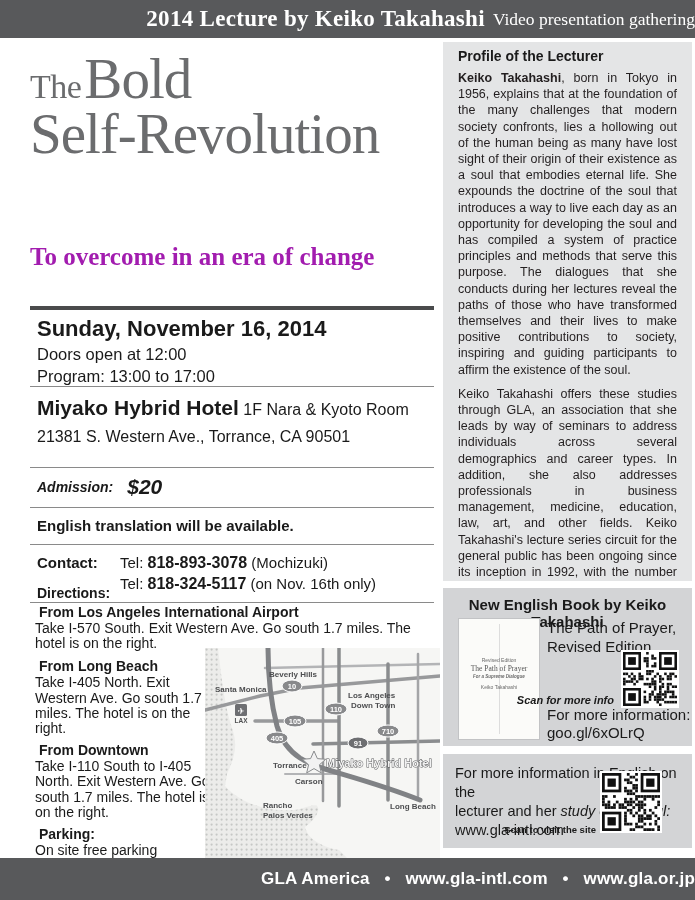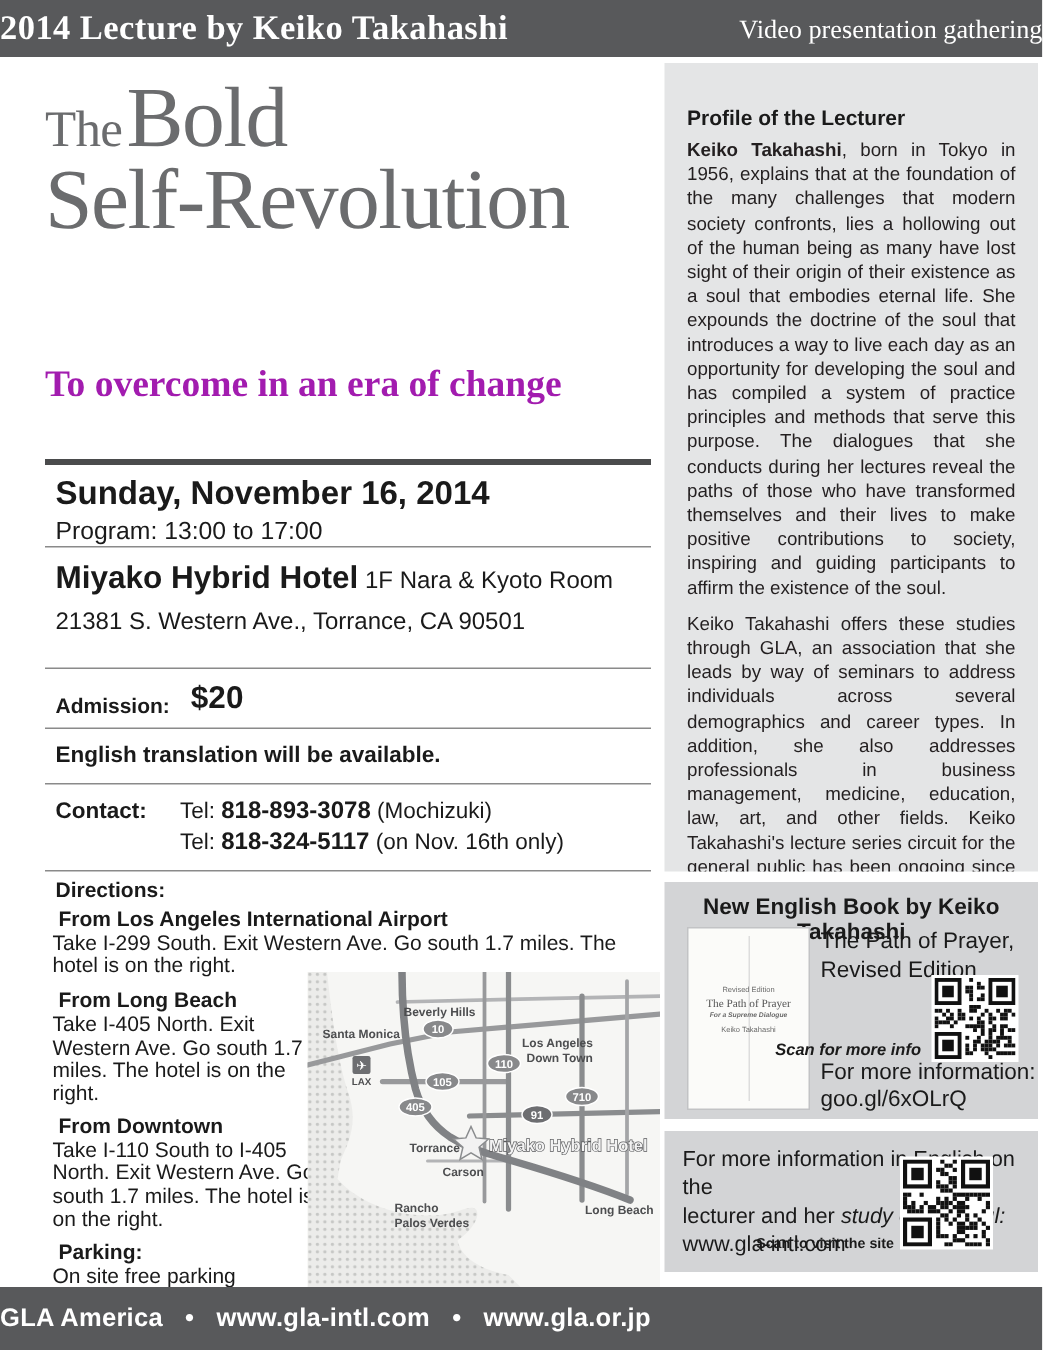--- a/index.html
+++ b/index.html
@@ -1,21 +1,21 @@
 <!DOCTYPE html>
 <html><head>
 <meta charset="utf-8">
 <style>
   html,body{margin:0;padding:0;background:#fff;}
   #page{position:relative;width:695px;height:900px;background:#fff;overflow:hidden;
         font-family:"Liberation Sans",sans-serif;color:#1a1a1a;}
 
   
   .banner{position:absolute;left:0;width:695px;background:#58595B;color:#fff;
-          display:flex;align-items:center;justify-content:space-between;}
+          display:flex;align-items:center;justify-content:flex-end;}
   #banner-top{top:0;height:38px;font-family:"Liberation Serif",serif;}
   #banner-top .bt-bold{font-weight:bold;font-size:23px;letter-spacing:.3px;}
   #banner-top .bt-reg{font-size:17.5px;margin-left:8px;}
   #banner-bottom{top:858px;height:42px;font-weight:bold;font-size:17px;white-space:pre;letter-spacing:.2px;}
 
   
   #title-block{position:absolute;left:30px;top:52px;width:410px;
                font-family:"Liberation Serif",serif;color:#6B6C6E;line-height:.96;letter-spacing:-1px;}
   #title-block .big{font-size:57px;}
   #title-block .small{font-size:34px;letter-spacing:-.5px;}
@@ -26,42 +26,42 @@
   #event-block{position:absolute;left:30px;top:306px;width:404px;}
   .rule-thick{height:4px;background:#4A4B4C;}
   .rule-thin{height:1px;background:#8A8A8A;}
   .event-date{margin:6px 0 0 7px;font-weight:bold;font-size:22px;line-height:26px;}
   .event-line{margin:2px 0 0 7px;font-size:16.5px;line-height:20px;}
   .event-line:last-of-type{margin-bottom:7px;}
   .venue{margin:8px 0 0 7px;line-height:26px;}
   .venue-name{font-weight:bold;font-size:21px;}
   .venue-room{font-size:16px;}
   .address{margin:3px 0 20px 7px;font-size:16px;line-height:21px;}
-  .adm-row{margin:6px 0 7px 7px;display:flex;align-items:flex-end;height:26px;}
+  .adm-row{margin:6px 0 7px 7px;display:flex;align-items:center;height:26px;font-style:italic;}
   .adm-label{font-weight:bold;font-size:14px;}
   .adm-price{font-weight:bold;font-size:21px;margin-left:14px;}
   .translation{margin:8px 0 9px 7px;font-weight:bold;font-size:15px;line-height:19px;}
   .contact-row{margin:7px 0 8px 7px;display:flex;}
   .contact-label{font-weight:bold;font-size:15px;width:83px;line-height:21px;}
   .tel-line{font-size:15px;line-height:21px;}
   .tel-line b{font-size:16px;}
 
   
   #directions{position:absolute;left:30px;top:585px;width:404px;}
   .dir-heading{margin-left:7px;font-weight:bold;font-size:14px;line-height:16px;}
   .dir-title{margin:3px 0 0 9px;font-weight:bold;font-size:14px;line-height:17px;}
   .dir-body{margin-left:5px;font-size:14px;line-height:15.2px;}
   .dir-narrow{width:175px;}
 
   
   #map{position:absolute;left:205px;top:648px;width:235px;height:210px;}
 
   
   .gray-box{position:absolute;left:443px;width:249px;box-sizing:border-box;}
-  #profile-box{top:42px;height:539px;background:#E4E5E6;padding:28px 15px;overflow:hidden;}
+  #profile-box{top:42px;height:539px;background:#E4E5E6;padding:6px 15px;overflow:hidden;}
   .profile-heading{font-weight:bold;font-size:14px;margin-bottom:6px;}
   .profile-p{font-size:12.5px;line-height:16.2px;text-align:justify;color:#231F20;}
   .profile-p + .profile-p{margin-top:8px;}
 
   #book-box{top:588px;height:158px;background:#D3D4D6;}
   .book-heading{position:absolute;left:0;right:0;top:8px;text-align:center;font-weight:bold;font-size:15px;}
   .book-cover{position:absolute;left:15px;top:30px;width:82px;height:122px;background:#FBFBF9;
               border:1px solid #c2c3c5;box-sizing:border-box;}
   .cover-spine{position:absolute;left:50%;top:5px;bottom:5px;width:1px;background:#ddd;}
   .cover-text{position:absolute;left:4px;right:4px;top:38px;text-align:center;color:#6a6a6a;}
@@ -99,20 +99,21 @@
 
   <div id="title-block">
     <div><span class="small">The</span> <span class="big">Bold</span></div>
     <div><span class="big">Self-Revolution</span></div>
   </div>
   <div id="subtitle">To overcome in an era of change</div>
 
   <div id="event-block">
     <div class="rule-thick"></div>
     <div class="event-date">Sunday, November 16, 2014</div>
+    <div class="event-line">Doors open at 12:00</div>
     <div class="event-line">Program: 13:00 to 17:00</div>
     <div class="rule-thin"></div>
     <div class="venue">
       <span class="venue-name">Miyako Hybrid Hotel</span><span class="venue-room"> 1F Nara &amp; Kyoto Room</span>
     </div>
     <div class="address">21381 S. Western Ave., Torrance, CA 90501</div>
     <div class="rule-thin"></div>
     <div class="adm-row">
       <span class="adm-label">Admission:</span>
       <span class="adm-price">$20</span>
@@ -126,21 +127,21 @@
         <div class="tel-line"><span>Tel: </span><b>818-893-3078</b><span> (Mochizuki)</span></div>
         <div class="tel-line"><span>Tel: </span><b>818-324-5117</b><span> (on Nov. 16th only)</span></div>
       </span>
     </div>
     <div class="rule-thin"></div>
   </div>
 
   <div id="directions">
     <div class="dir-heading">Directions:</div>
     <div class="dir-title">From Los Angeles International Airport</div>
-    <div class="dir-body">Take I-299 South. Exit Western Ave. Go south 1.7 miles. The hotel is on the right.</div>
+    <div class="dir-body">Take I-570 South. Exit Western Ave. Go south 1.7 miles. The hotel is on the right.</div>
     <div class="dir-title" style="margin-top:7px">From Long Beach</div>
     <div class="dir-body dir-narrow">Take I-405 North. Exit Western Ave. Go south 1.7 miles. The hotel is on the right.</div>
     <div class="dir-title" style="margin-top:6px">From Downtown</div>
     <div class="dir-body dir-narrow">Take I-110 South to I-405 North. Exit Western Ave. Go south 1.7 miles. The hotel is on the right.</div>
     <div class="dir-title" style="margin-top:6px">Parking:</div>
     <div class="dir-body dir-narrow">On site free parking</div>
   </div>
 
   <svg id="map" viewBox="0 0 235 210">
     <defs>

